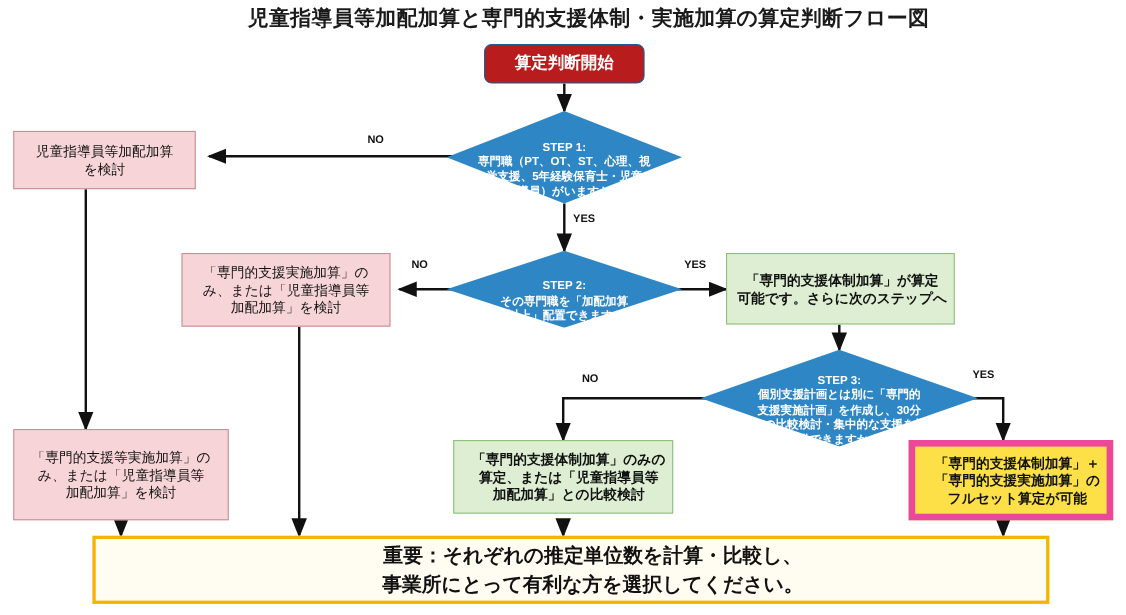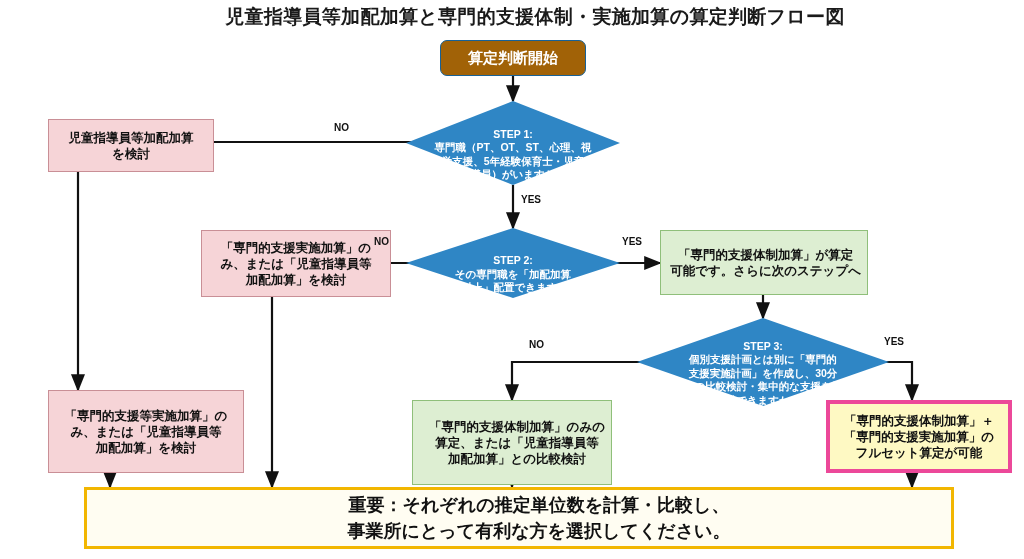--- a/index.html
+++ b/index.html
@@ -45,21 +45,21 @@
     text-align: center;
     font-size: 19px;
     font-weight: bold;
     color: #1a1a1a;
     letter-spacing: 0.3px;
     padding-left: 23px;
   }
 
   
   .start {
-    background: #a16207;
+    background: #b91c1c;
     color: #ffffff;
     font-weight: bold;
     font-size: 15px;
     border-radius: 7px;
     border: 1px solid #176197;
   }
 
   
   .diamond {
     background: transparent;
@@ -78,42 +78,42 @@
     padding: 0 6px;
     margin-top: 23px;
   }
 
   
   .pink {
     background: #f6d4d7;
     border: 1px solid #c98f96;
     color: #111111;
     font-size: 12.5px;
-    font-weight: bold;
+    font-weight: normal;
     padding: 4px 6px;
-    margin-left: 36px;
   }
   
   .greenlight {
     background: #ddeed2;
     border: 1px solid #8fbf7a;
     color: #111111;
     font-size: 12.5px;
     font-weight: bold;
     padding: 4px 6px;
     justify-content: flex-end;
   }
   
   .greenstrong {
-    background: #fef9c3;
-    border: 4px solid #ec4899;
+    background: #fde047;
+    border: 6px solid #ec4899;
     color: #111111;
     font-size: 12.5px;
     font-weight: bold;
     padding: 4px 6px;
+    justify-content: flex-end;
   }
   
   .final {
     background: #fffdf2;
     border: 3px solid #f2b600;
     color: #111111;
     font-size: 18px;
     font-weight: bold;
     line-height: 1.45;
   }
@@ -218,21 +218,21 @@
     <span>「専門的支援体制加算」が算定
 可能です。さらに次のステップへ</span>
   </div>
 
   <div class="node pink" style="left:12px; top:390px; width:196px; height:83px;">
     <span>「専門的支援等実施加算」の
 み、または「児童指導員等
 加配加算」を検討</span>
   </div>
 
-  <div class="node greenlight" style="left:412px; top:400px; width:200px; height:85px;">
+  <div class="node greenlight" style="left:412px; top:400px; width:200px; height:67px;">
     <span>「専門的支援体制加算」のみの
 算定、または「児童指導員等
 加配加算」との比較検討</span>
   </div>
 
   <div class="node greenstrong" style="left:826px; top:400px; width:186px; height:73px;">
     <span>「専門的支援体制加算」＋
 「専門的支援実施加算」の
 フルセット算定が可能</span>
   </div>

